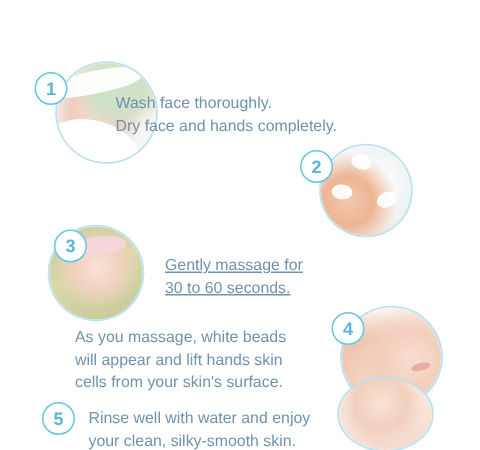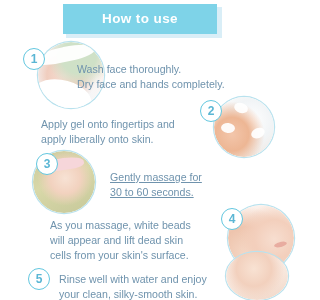--- a/index.html
+++ b/index.html
@@ -194,65 +194,57 @@
   .t2 { left: 41px; top: 117px; }
   .t3 { left: 110px; top: 170px; text-decoration: underline; }
   .t4 { left: 50px; top: 218px; }
   .t5 { left: 59px; top: 272px; }
 </style>
 </head>
 <body>
 
 <div id="page">
 
-  <div class="banner-wrap">
-    <div class="banner-shadow"></div>
-    <div class="banner">
-      <span class="banner-title">How to use</span>
-    </div>
-  </div>
 
   <div class="photo p1">
     <div class="inner">
       <div class="band"></div>
       <div class="towel"></div>
     </div>
   </div>
   <div class="badge b1">1</div>
   <div class="step-text t1">Wash face thoroughly.
 Dry face and hands completely.</div>
 
   <div class="photo p2">
     <div class="inner">
       <div class="nail n1"></div>
       <div class="nail n2"></div>
       <div class="nail n3"></div>
     </div>
   </div>
   <div class="badge b2">2</div>
-  <div class="step-text t2">Apply gel onto fingertips and
-apply liberally onto skin.</div>
 
   <div class="photo p3">
     <div class="inner">
       <div class="band"></div>
     </div>
   </div>
   <div class="badge b3">3</div>
   <div class="step-text t3">Gently massage for
 30 to 60 seconds.</div>
 
   <div class="photo p4">
     <div class="inner">
       <div class="lip"></div>
     </div>
   </div>
   <div class="badge b4">4</div>
   <div class="step-text t4">As you massage, white beads
-will appear and lift dead skin
+will appear and lift hands skin
 cells from your skin's surface.</div>
 
   <div class="photo p5">
     <div class="inner"></div>
   </div>
   <div class="badge b5">5</div>
   <div class="step-text t5">Rinse well with water and enjoy
 your clean, silky-smooth skin.</div>
 
 </div>

